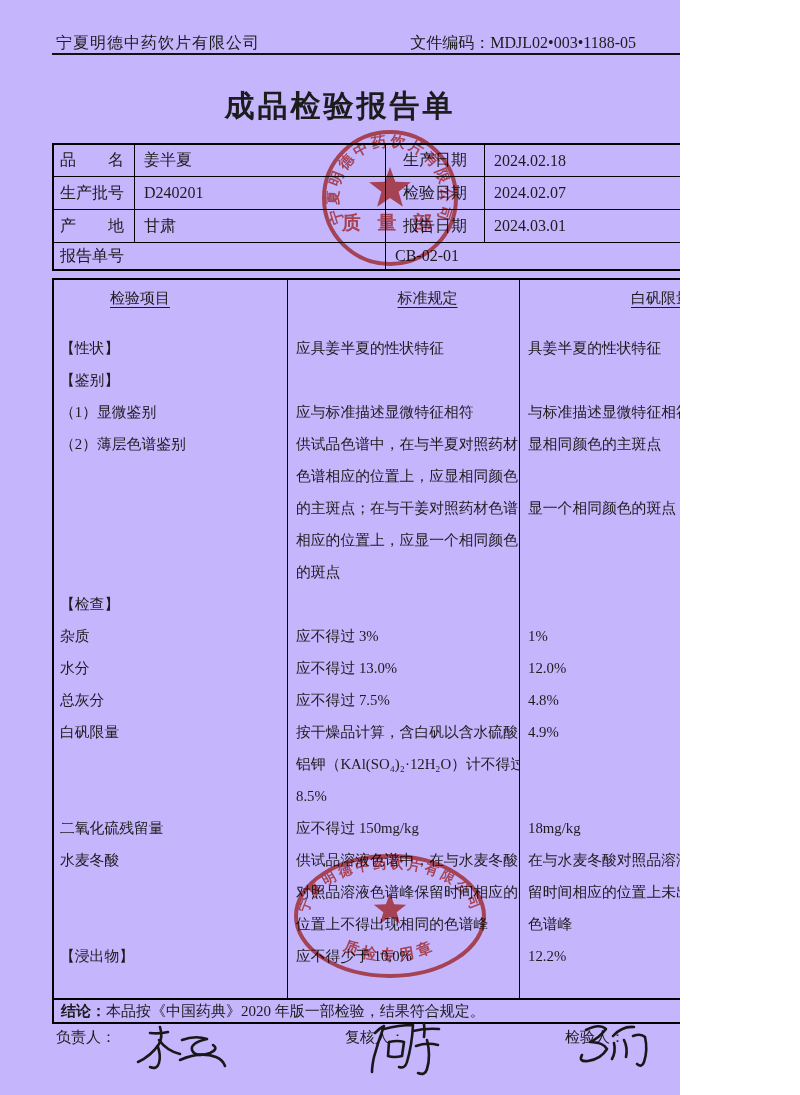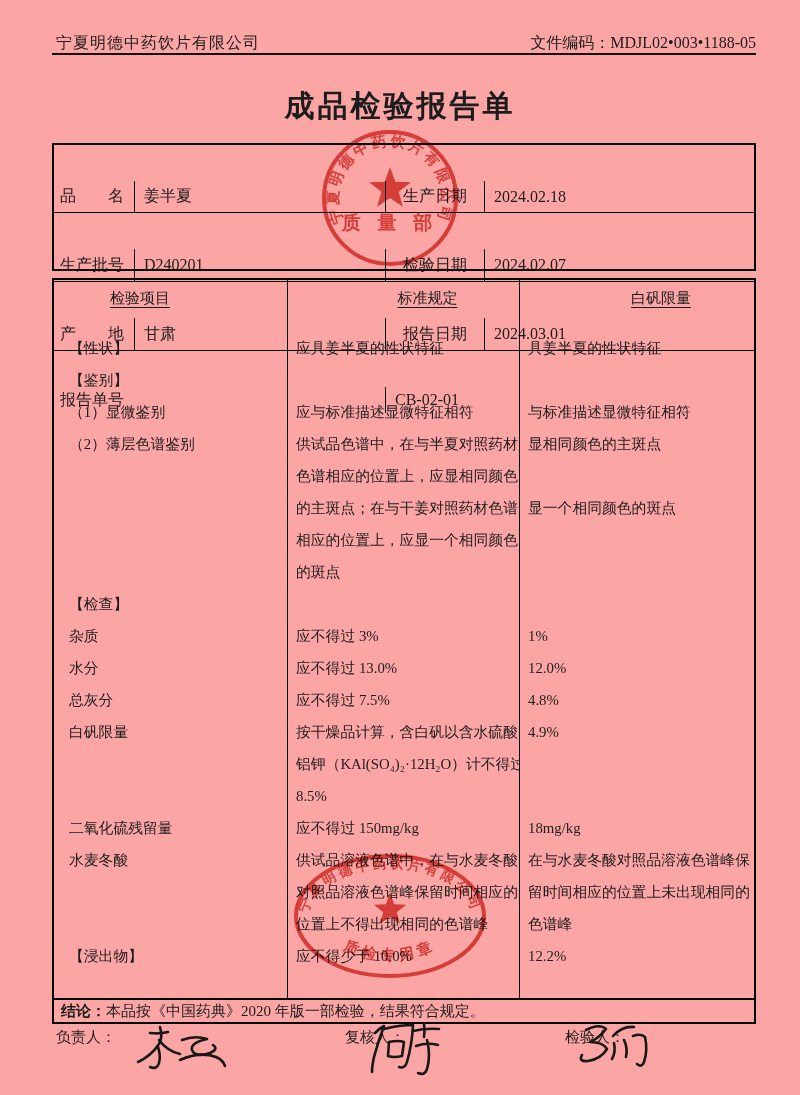--- a/index.html
+++ b/index.html
@@ -1,29 +1,29 @@
 <!DOCTYPE html>
 <html><head>
 <meta charset="utf-8">
 <style>
   * { margin:0; padding:0; box-sizing:border-box; }
   html,body { background:#ffffff; }
   body { font-family:"Liberation Serif","DejaVu Serif",serif; color:#1c1c1c; }
-  .page { position:relative; width:800px; height:1095px; background:#fca5a5; overflow:hidden; }
+  .page { position:relative; width:680px; height:1095px; background:#c4b5fd; overflow:hidden; }
 
   
   .company { position:absolute; left:56px; top:33px; font-size:16px; letter-spacing:1px; }
   .filecode { position:absolute; right:44px; top:33px; font-size:16px; }
   .hrule { position:absolute; left:52px; top:53px; width:704px; height:2px; background:#111; }
   .title { position:absolute; left:0; top:86px; width:100%; text-align:center;
            font-size:30px; font-weight:bold; letter-spacing:3px; }
 
   
   .info { position:absolute; left:52px; top:143px; width:704px; height:128px; border:2px solid #000; }
-  .irow { display:flex; width:100%;margin-top:36px; }
+  .irow { display:flex; width:100%; }
   .irow.r1,.irow.r2,.irow.r3 { height:33px; border-bottom:1px solid #000; }
   .irow.r1 { height:32px; }
   .irow.r4 { height:26px; border-bottom:none;text-align:right; }
   .icell { display:flex; align-items:center; font-size:16px; padding-left:6px; white-space:pre; overflow:hidden; }
   .c-l1 { width:81px;  border-right:1px solid #000; }
   .c-v1 { width:251px; border-right:1px solid #000; padding-left:9px; }
   .c-l2 { width:99px;  border-right:1px solid #000; justify-content:center; padding-left:0; }
   .c-v2 { width:269px; padding-left:9px; }
   .c-rl { width:332px; border-right:1px solid #000; }
   .c-rv { width:368px; padding-left:9px; }
@@ -32,21 +32,21 @@
   .main { position:absolute; left:52px; top:278px; width:704px; height:722px; border:2px solid #000; display:flex; }
   .col { height:100%; overflow:hidden; }
   .col1 { width:234px; border-right:1px solid #000; }
   .col2 { width:232px; border-right:1px solid #000; }
   .col3 { width:234px; }
   .colhead { height:52px; padding-top:9px; font-size:15px;margin-left:48px; }
   .colhead span { text-decoration:underline; text-underline-offset:4px; }
   .col1 .colhead { padding-left:8px; }
   .col2 .colhead,.col3 .colhead { text-align:center; }
   .lines { white-space:pre; font-size:14.8px; line-height:32px; }
-  .col1 .lines { padding-left:15px; }
+  .col1 .lines { padding-left:6px; }
   .col2 .lines { padding-left:8px; }
   .col3 .lines { padding-left:8px; }
 
   
   .conclusion { position:absolute; left:52px; top:1000px; width:704px; height:24px;
                 border:2px solid #000; border-top:none; display:flex; align-items:center;
                 font-size:15px; padding-left:7px; white-space:pre; }
   .conclusion .lbl { font-weight:bold; }
 
   

